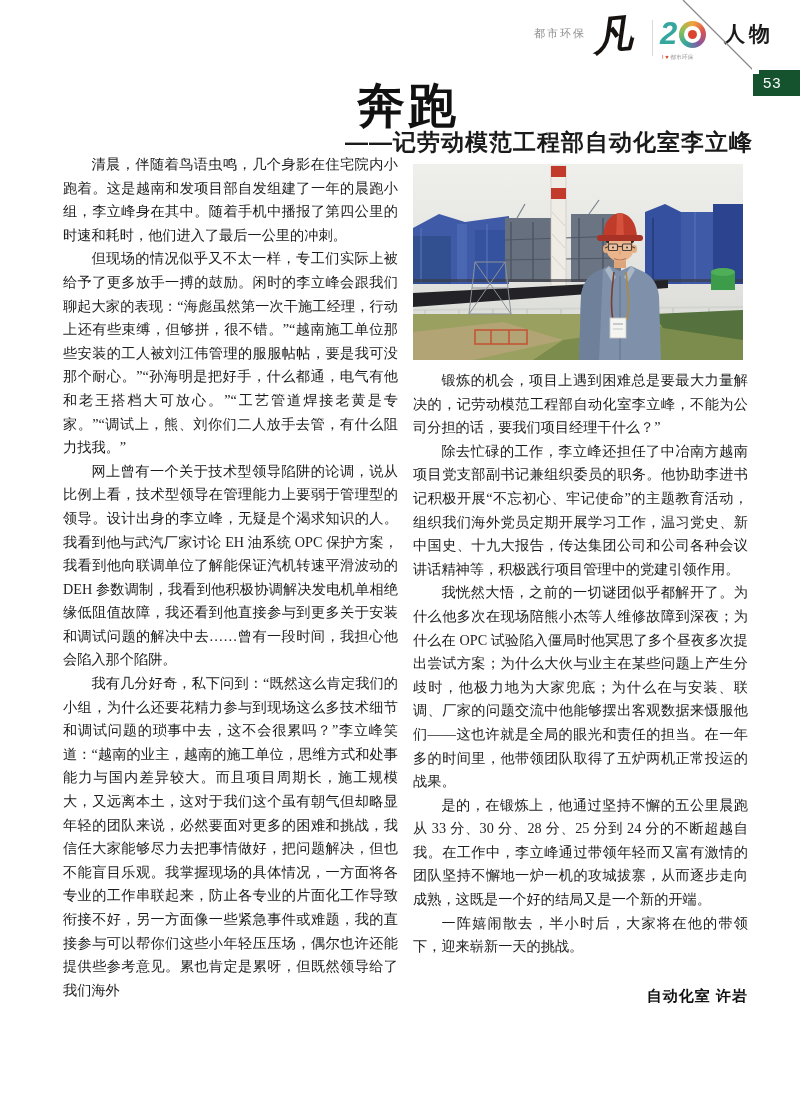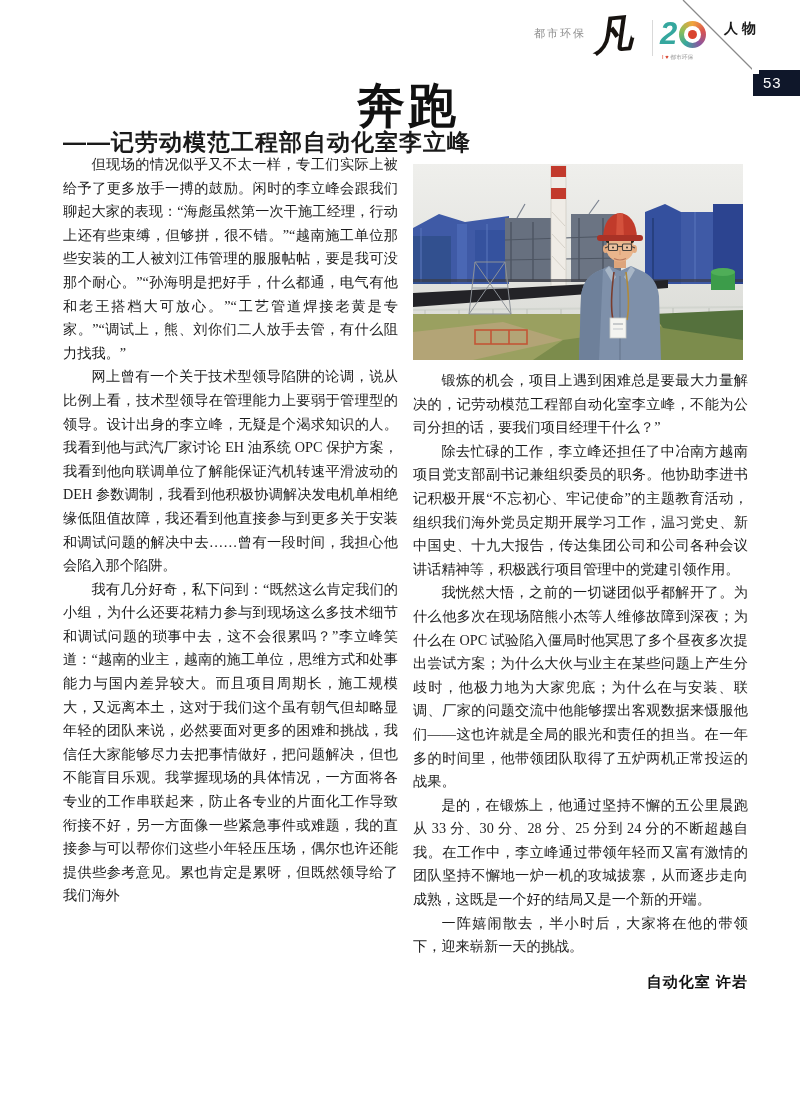--- a/index.html
+++ b/index.html
@@ -16,41 +16,41 @@
                position:absolute;left:0;top:2px;}
   .logo20 .zero{position:absolute;left:19px;top:5px;width:27px;height:27px;border-radius:50%;
                 background:conic-gradient(#f0a43c,#d9534f,#8a56a0,#35a79e,#8bbf5a,#f0a43c);}
   .logo20 .zero::before{content:"";position:absolute;left:5px;top:5px;width:17px;height:17px;
                 border-radius:50%;background:#fff;}
   .logo20 .zero::after{content:"";position:absolute;left:9px;top:9px;width:9px;height:9px;
                 border-radius:50%;background:#d9442f;}
   .logo20 .tagline{position:absolute;left:2px;top:37px;width:70px;font-size:7px;transform:scale(.82);
                 transform-origin:left top;color:#9a9a9a;white-space:nowrap;}
   .logo20 .tagline b{color:#d9442f;font-weight:normal;}
-  .hdr-section{position:absolute;left:724px;top:20px;font-size:14px;font-weight:bold;
+  .hdr-section{position:absolute;left:724px;top:20px;font-size:21px;font-weight:bold;
                letter-spacing:4px;color:#1a1a1a;}
   .hdr-diag{position:absolute;left:655px;top:0;width:105px;height:74px;}
-  .page-tab{position:absolute;right:0;top:70px;width:47px;height:26px;background:#0f172a;}
+  .page-tab{position:absolute;right:0;top:70px;width:47px;height:26px;background:#14532d;}
   .page-tab::before{content:"";position:absolute;left:-1px;top:-3px;width:7px;height:7px;background:#fff;}
   .page-tab span{position:absolute;left:10px;top:4px;font-size:15px;color:#fdfdfd;letter-spacing:1px;}
 
   
   .title{position:absolute;left:63px;top:74px;width:690px;text-align:center;font-size:48px;
          font-weight:bold;letter-spacing:3px;color:#111;}
-  .subtitle{position:absolute;left:63px;top:127px;width:690px;text-align:left;font-size:23px;
+  .subtitle{position:absolute;left:63px;top:127px;width:690px;text-align:right;font-size:23px;
          font-weight:600;letter-spacing:1px;color:#1a1a1a;}
 
   
   .col{position:absolute;width:335px;}
   .col-left{left:63px;top:153px;}
   .col-right{left:413px;top:164px;}
   .col p{font-family:"Liberation Serif",serif;font-size:14.2px;line-height:23.6px;margin:0;
          text-align:justify;text-indent:2em;color:#1c1c1c;}
   .photo{width:330px;height:196px;margin:0 0 9px 0;display:block;}
-  .byline{margin-top:14px;text-align:right;font-size:15px;font-weight:bold;color:#111;
+  .byline{margin-top:28px;text-align:right;font-size:15px;font-weight:bold;color:#111;
           font-family:"Liberation Sans",sans-serif;letter-spacing:1px;}
 </style>
 </head>
 <body>
 
 <div class="page">
 
   <span class="hdr-brand">都市环保</span>
   <span class="hdr-glyph">凡</span>
   <span class="hdr-divider"></span>
@@ -64,20 +64,21 @@
     <line x1="28" y1="0" x2="99" y2="71" stroke="#8a8a8a" stroke-width="1.3"></line>
   </svg>
   <div class="page-tab">
     <span>53</span>
   </div>
 
   <div class="title">奔跑</div>
   <div class="subtitle">——记劳动模范工程部自动化室李立峰</div>
 
   <div class="col col-left">
+    <p>清晨，伴随着鸟语虫鸣，几个身影在住宅院内小跑着。这是越南和发项目部自发组建了一年的晨跑小组，李立峰身在其中。随着手机中播报了第四公里的时速和耗时，他们进入了最后一公里的冲刺。</p>
     <p>但现场的情况似乎又不太一样，专工们实际上被给予了更多放手一搏的鼓励。闲时的李立峰会跟我们聊起大家的表现：“海彪虽然第一次干施工经理，行动上还有些束缚，但够拼，很不错。”“越南施工单位那些安装的工人被刘江伟管理的服服帖帖，要是我可没那个耐心。”“孙海明是把好手，什么都通，电气有他和老王搭档大可放心。”“工艺管道焊接老黄是专家。”“调试上，熊、刘你们二人放手去管，有什么阻力找我。”</p>
     <p>网上曾有一个关于技术型领导陷阱的论调，说从比例上看，技术型领导在管理能力上要弱于管理型的领导。设计出身的李立峰，无疑是个渴求知识的人。我看到他与武汽厂家讨论 EH 油系统 OPC 保护方案，我看到他向联调单位了解能保证汽机转速平滑波动的 DEH 参数调制，我看到他积极协调解决发电机单相绝缘低阻值故障，我还看到他直接参与到更多关于安装和调试问题的解决中去……曾有一段时间，我担心他会陷入那个陷阱。</p>
     <p>我有几分好奇，私下问到：“既然这么肯定我们的小组，为什么还要花精力参与到现场这么多技术细节和调试问题的琐事中去，这不会很累吗？”李立峰笑道：“越南的业主，越南的施工单位，思维方式和处事能力与国内差异较大。而且项目周期长，施工规模大，又远离本土，这对于我们这个虽有朝气但却略显年轻的团队来说，必然要面对更多的困难和挑战，我信任大家能够尽力去把事情做好，把问题解决，但也不能盲目乐观。我掌握现场的具体情况，一方面将各专业的工作串联起来，防止各专业的片面化工作导致衔接不好，另一方面像一些紧急事件或难题，我的直接参与可以帮你们这些小年轻压压场，偶尔也许还能提供些参考意见。累也肯定是累呀，但既然领导给了我们海外</p>
   </div>
 
   <div class="col col-right">
     <svg class="photo" viewBox="0 0 330 196" role="img" aria-label="李立峰头戴红色安全帽，站在越南和发4x60MW燃煤发电项目现场前，身后是蓝色厂房、红白条纹烟囱与黑色管线">
       <defs>
         <linearGradient id="sky" x1="0" y1="0" x2="0" y2="1">
           <stop offset="0" stop-color="#efefec"></stop>

